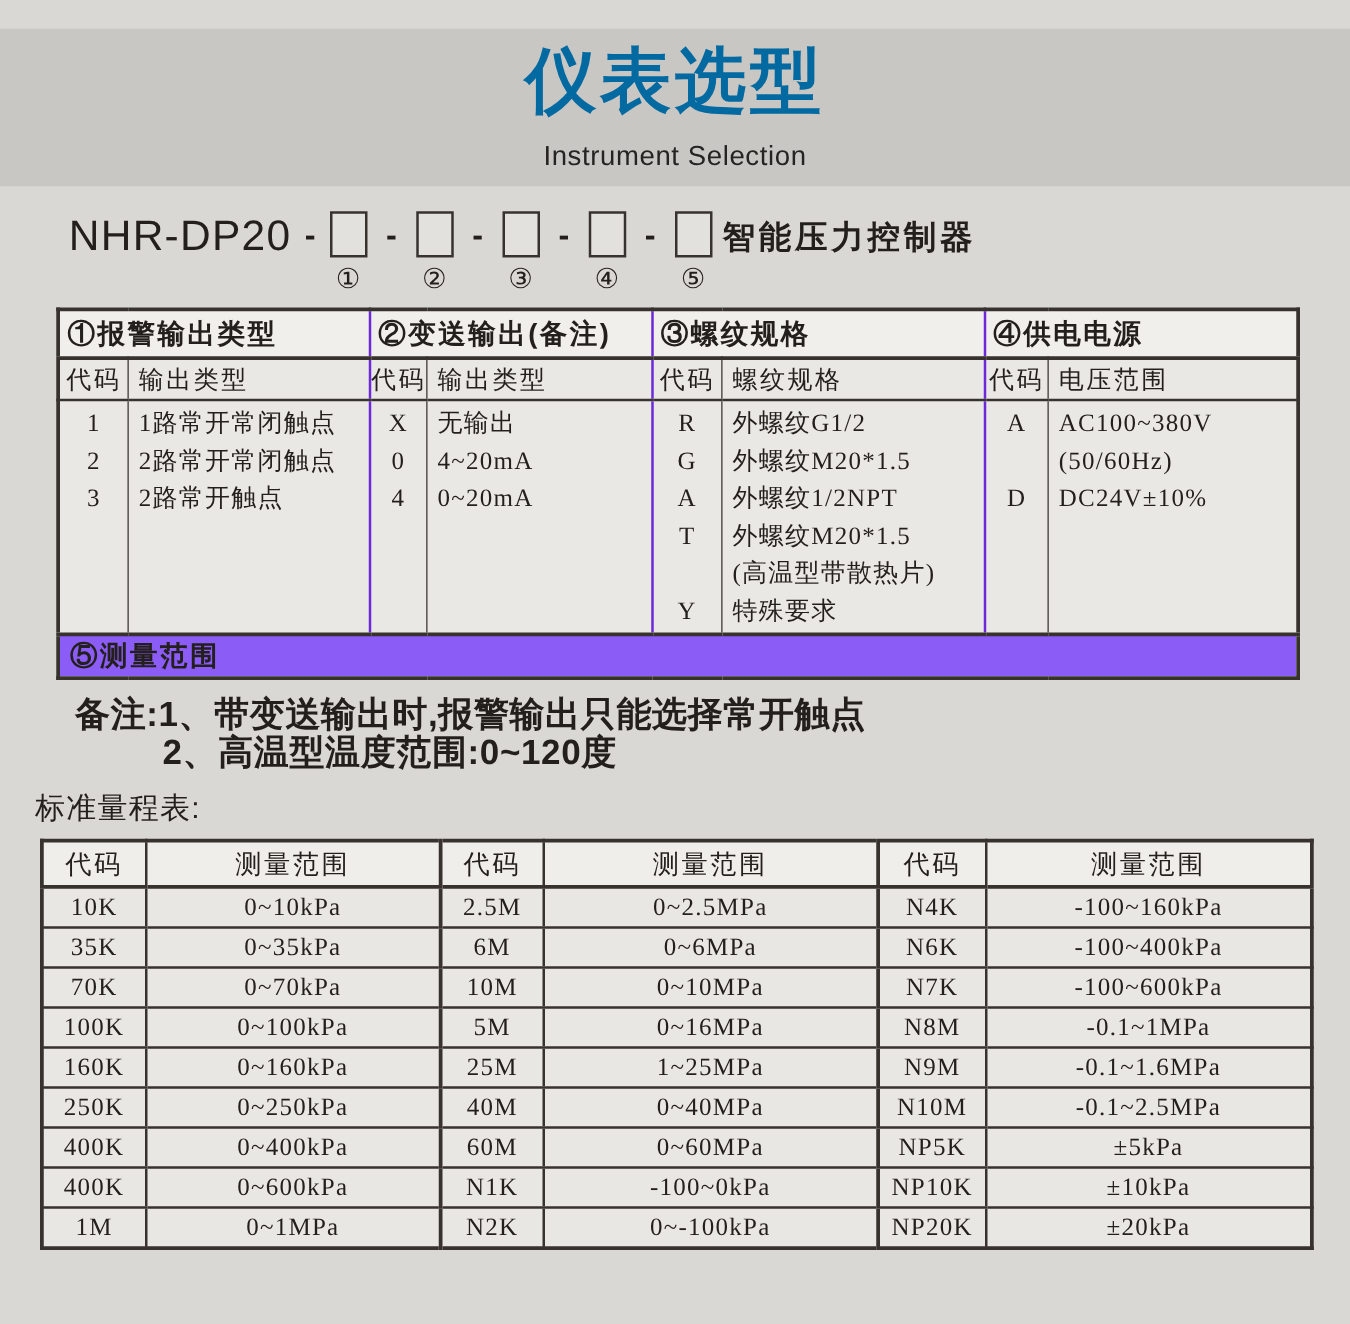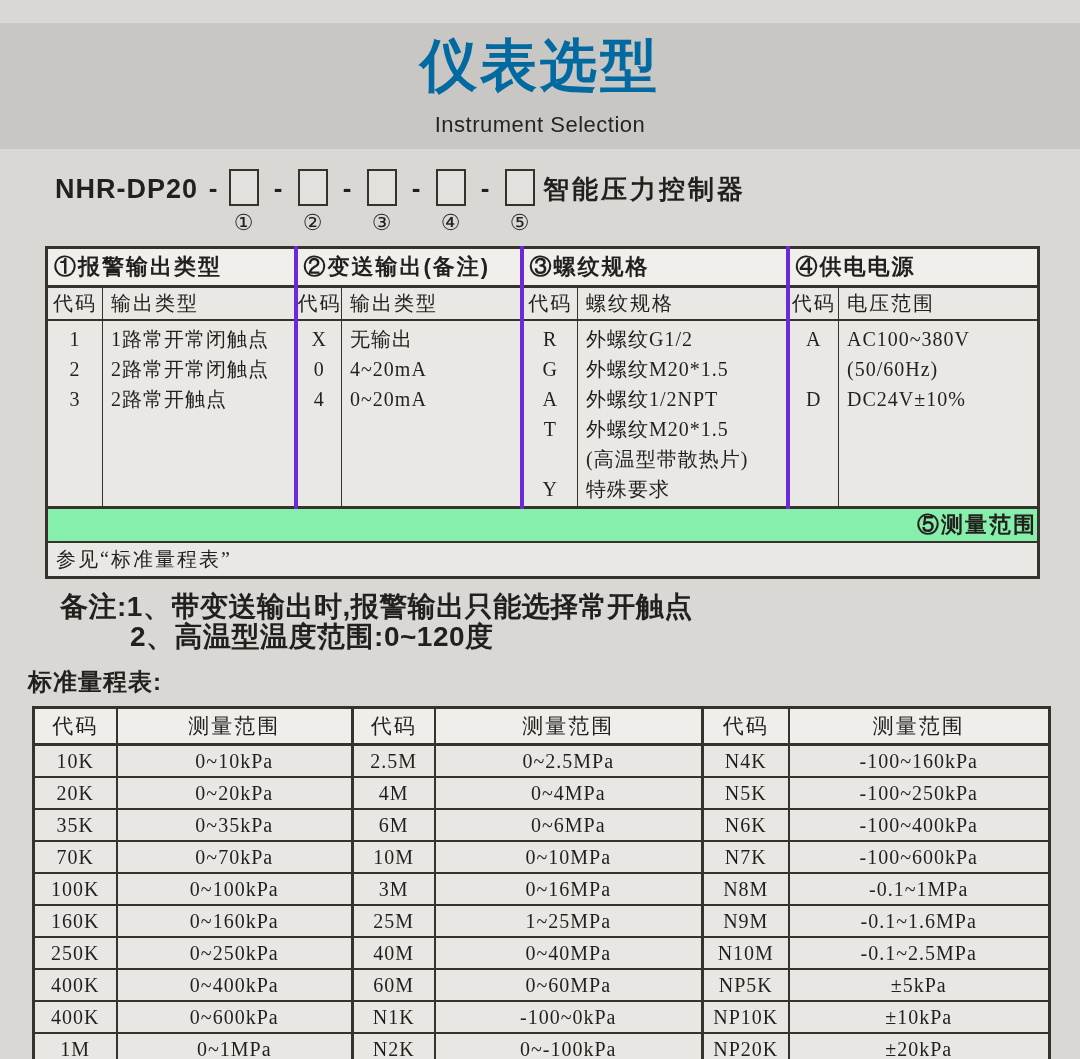--- a/index.html
+++ b/index.html
@@ -21,21 +21,21 @@
   }
   .sub-title{
     font-size:22px;color:#262422;letter-spacing:0.5px;margin-top:16px;
   }
   
   .model-line{
     display:flex;align-items:flex-start;
     margin:20px 0 0 55px;height:74px;
   }
   .model-prefix{
-    font-size:27px;font-weight:bold;letter-spacing:1px;line-height:40px;white-space:nowrap;
+    font-size:34px;font-weight:normal;letter-spacing:1px;line-height:40px;white-space:nowrap;
   }
   .model-dash{
     font-size:26px;font-weight:bold;line-height:38px;
     width:38px;text-align:center;
   }
   .model-dash.first{width:30px;}
   .box-wrap{display:flex;flex-direction:column;align-items:center;width:31px;}
   .model-box{
     width:26px;height:33px;border:2px solid #37322e;background:#e3e1de;
   }
@@ -68,37 +68,37 @@
   .sel-table .sub-desc{text-align:left;padding:0 0 0 8px;}
   .sel-table .body-cell{
     height:181px;vertical-align:top;padding-top:3px;
     font-family:"Liberation Serif",serif;font-size:20px;line-height:30px;
     white-space:pre-line;letter-spacing:1px;
     border-bottom:3px solid #37322e;
   }
   .sel-table .codes{text-align:center;}
   .sel-table .descs{text-align:left;padding-left:8px;}
   .sel-table .vsep{border-left:1px solid #37322e;}
-  .sel-table .gsep{border-left:4px solid #6d28d9;}
+  .sel-table .gsep{border-left:2px solid #6d28d9;}
   .sel-table .range-header-row td{
-    background:#86efac;height:32px;
+    background:#8b5cf6;height:32px;
     font-size:22px;font-weight:bold;letter-spacing:2px;
-    padding:0 0 0 8px;border-bottom:2px solid #37322e;text-align:right;
+    padding:0 0 0 8px;border-bottom:2px solid #37322e;
   }
   .sel-table .range-note-row td{
     height:33px;font-family:"Liberation Serif",serif;font-size:20px;
     letter-spacing:2px;padding:0 0 0 8px;
   }
   
   .notes{margin:13px 0 0 60px;font-size:28px;font-weight:bold;letter-spacing:0.5px;}
   .notes .note-line1{line-height:30px;}
   .notes .note-line2{line-height:30px;margin-left:70px;}
   
   .range-heading{
-    margin:14px 0 0 28px;font-size:24px;font-weight:bold;letter-spacing:1px;line-height:32px;
+    margin:14px 0 0 28px;font-size:24px;font-weight:normal;letter-spacing:1px;line-height:32px;
   }
   .range-table{
     width:1016px;margin:8px 0 0 32px;
     border:3px solid #37322e;background:#e9e7e4;
     font-family:"Liberation Serif",serif;
   }
   .range-table th{
     background:#f0eeeb;height:32px;font-weight:normal;
     font-size:21px;letter-spacing:2px;border-bottom:3px solid #37322e;
   }
@@ -206,23 +206,20 @@
     <td class="body-cell codes gsep">A
 
 D</td>
     <td class="body-cell descs vsep">AC100~380V
 (50/60Hz)
 DC24V±10%</td>
   </tr>
   <tr class="range-header-row">
     <td colspan="8">⑤测量范围</td>
   </tr>
-  <tr class="range-note-row">
-    <td colspan="8">参见“标准量程表”</td>
-  </tr>
 </tbody>
   </table>
 
 <div class="notes">
   <div class="note-line1">备注:1、带变送输出时,报警输出只能选择常开触点</div>
   <div class="note-line2">2、高温型温度范围:0~120度</div>
 </div>
 
 <div class="range-heading">标准量程表:</div>
 
@@ -248,47 +245,39 @@
     <tbody id="range-rows">
       <tr>
         <td>10K</td>
         <td class="vsep">0~10kPa</td>
         <td class="gsep">2.5M</td>
         <td class="vsep">0~2.5MPa</td>
         <td class="gsep">N4K</td>
         <td class="vsep">-100~160kPa</td>
       </tr>
       <tr>
-        <td>20K</td>
-        <td class="vsep">0~20kPa</td>
-        <td class="gsep">4M</td>
-        <td class="vsep">0~4MPa</td>
-        <td class="gsep">N5K</td>
-        <td class="vsep">-100~250kPa</td>
-      </tr>
-      <tr>
         <td>35K</td>
         <td class="vsep">0~35kPa</td>
         <td class="gsep">6M</td>
         <td class="vsep">0~6MPa</td>
         <td class="gsep">N6K</td>
         <td class="vsep">-100~400kPa</td>
       </tr>
       <tr>
         <td>70K</td>
         <td class="vsep">0~70kPa</td>
         <td class="gsep">10M</td>
         <td class="vsep">0~10MPa</td>
         <td class="gsep">N7K</td>
         <td class="vsep">-100~600kPa</td>
       </tr>
       <tr>
         <td>100K</td>
         <td class="vsep">0~100kPa</td>
-        <td class="gsep">3M</td>
+        <td class="gsep">5M</td>
         <td class="vsep">0~16MPa</td>
         <td class="gsep">N8M</td>
         <td class="vsep">-0.1~1MPa</td>
       </tr>
       <tr>
         <td>160K</td>
         <td class="vsep">0~160kPa</td>
         <td class="gsep">25M</td>
         <td class="vsep">1~25MPa</td>
         <td class="gsep">N9M</td>

